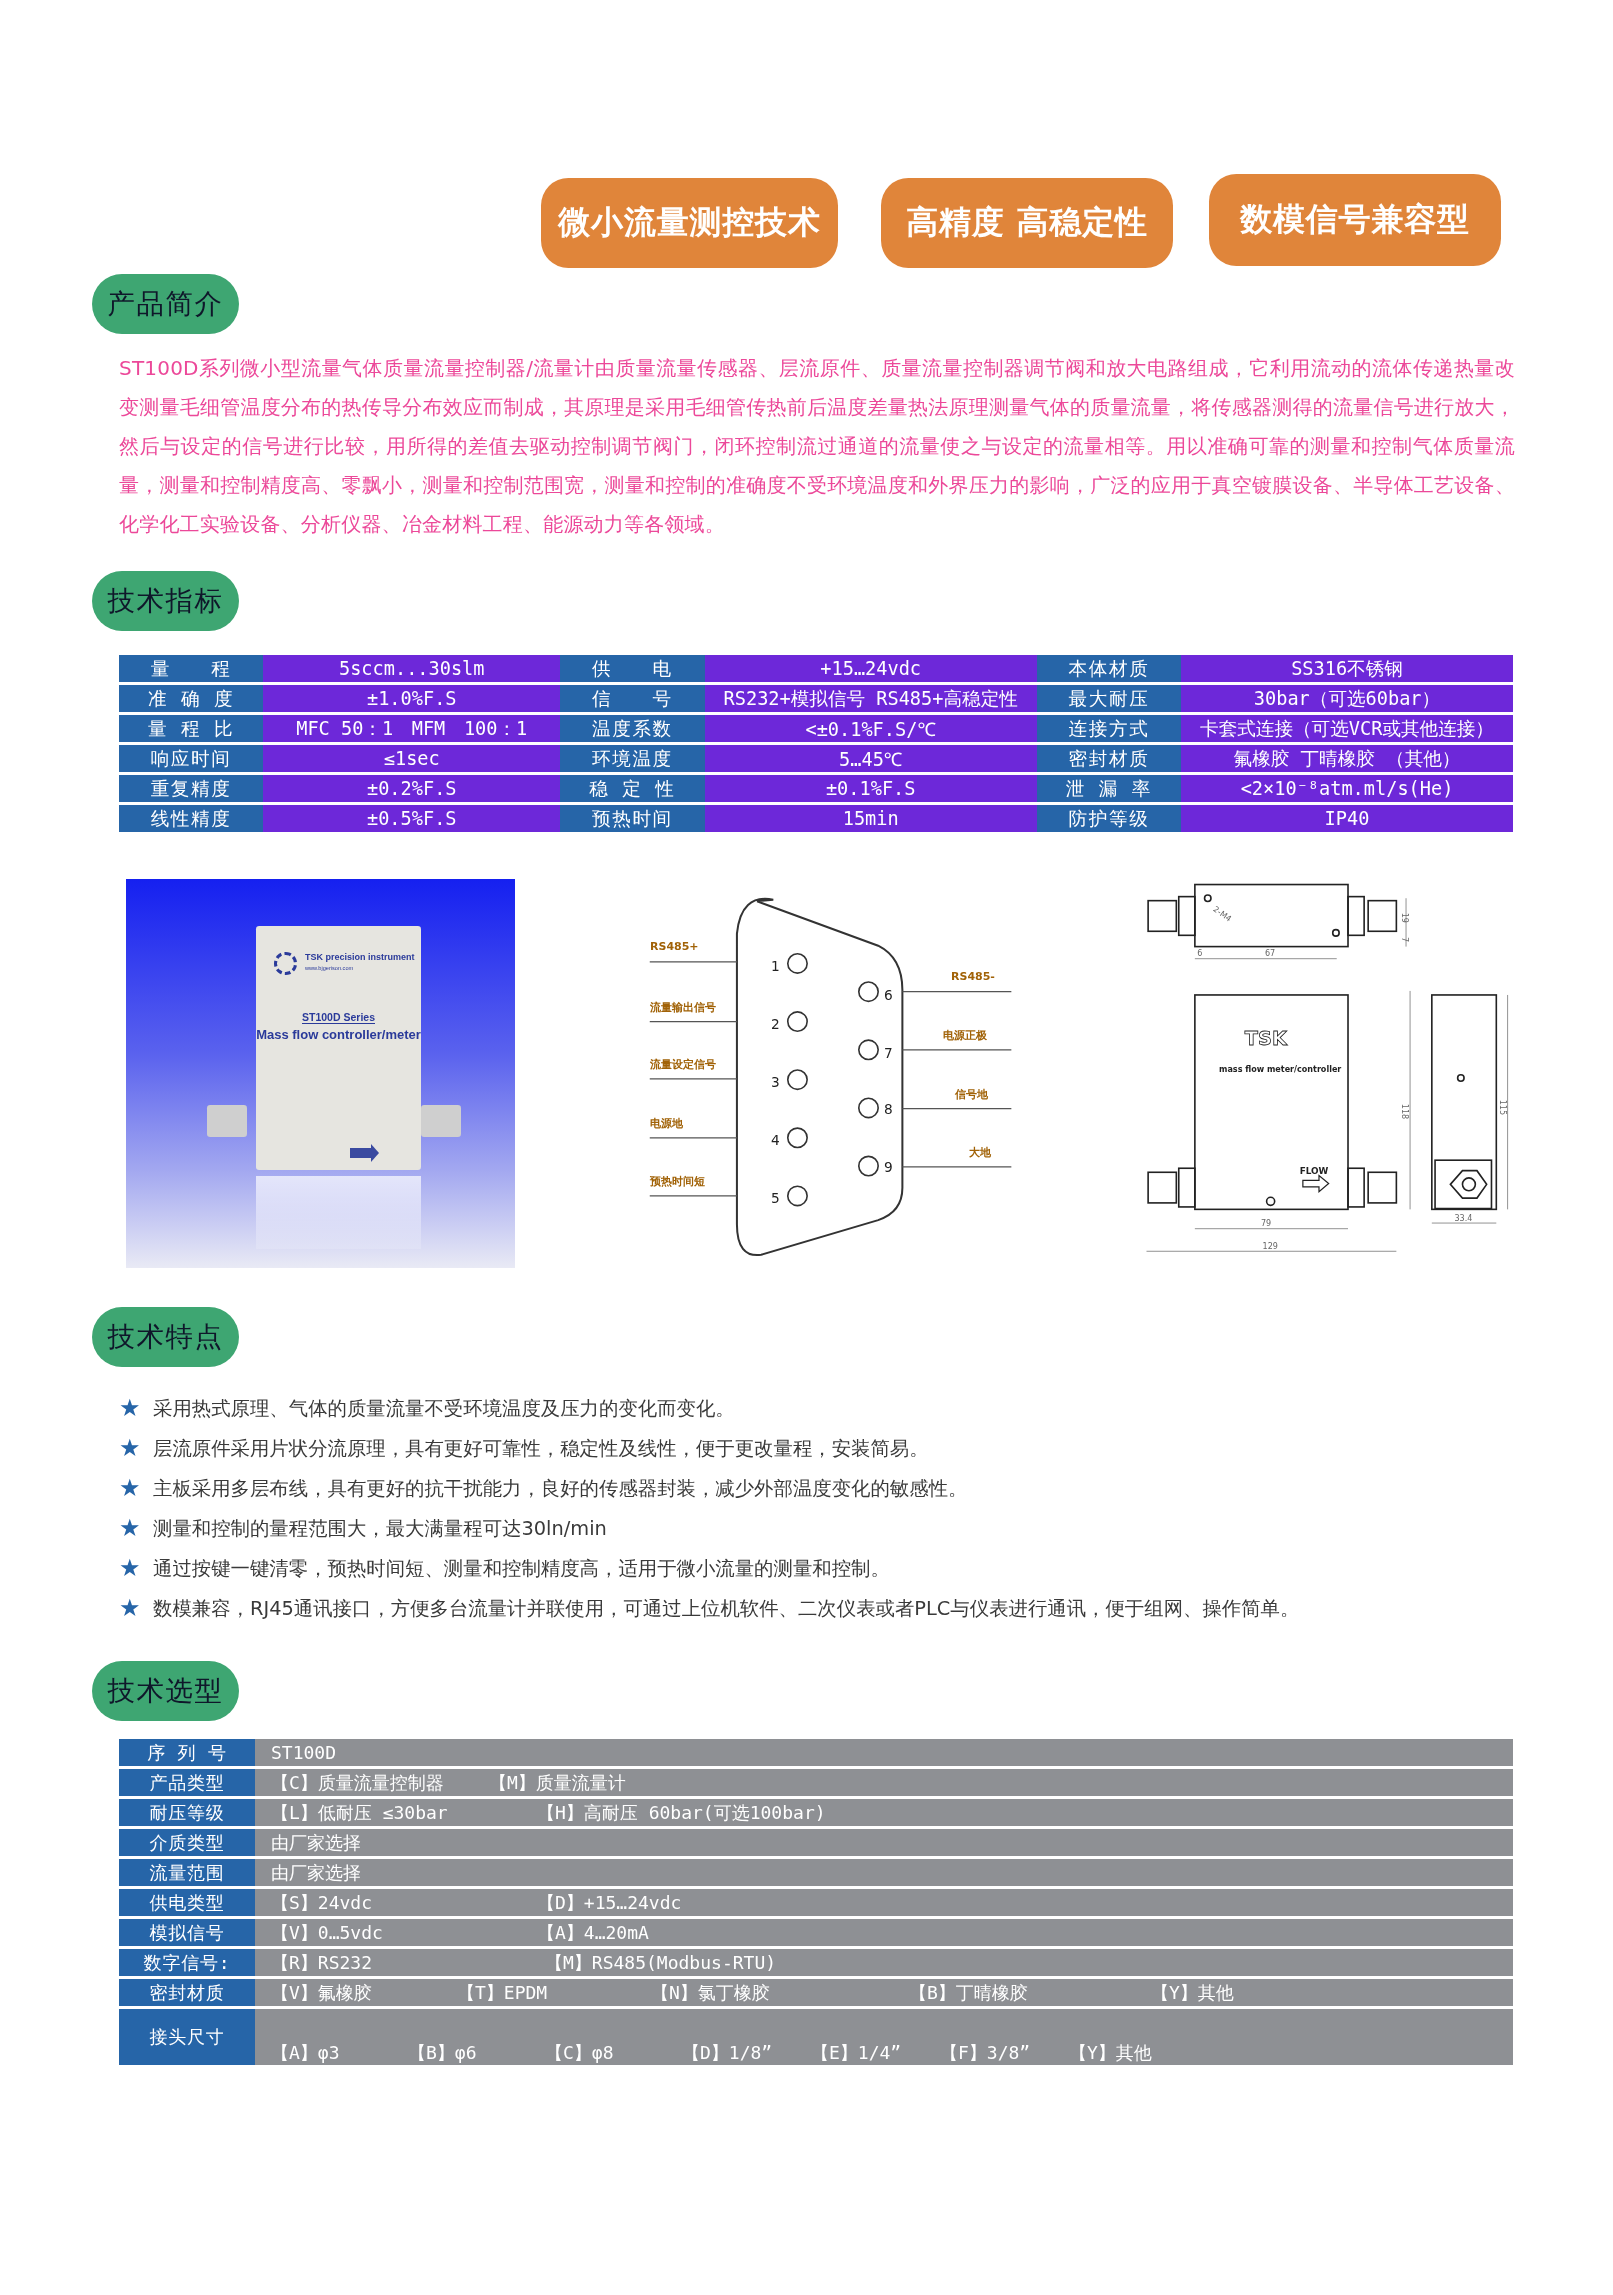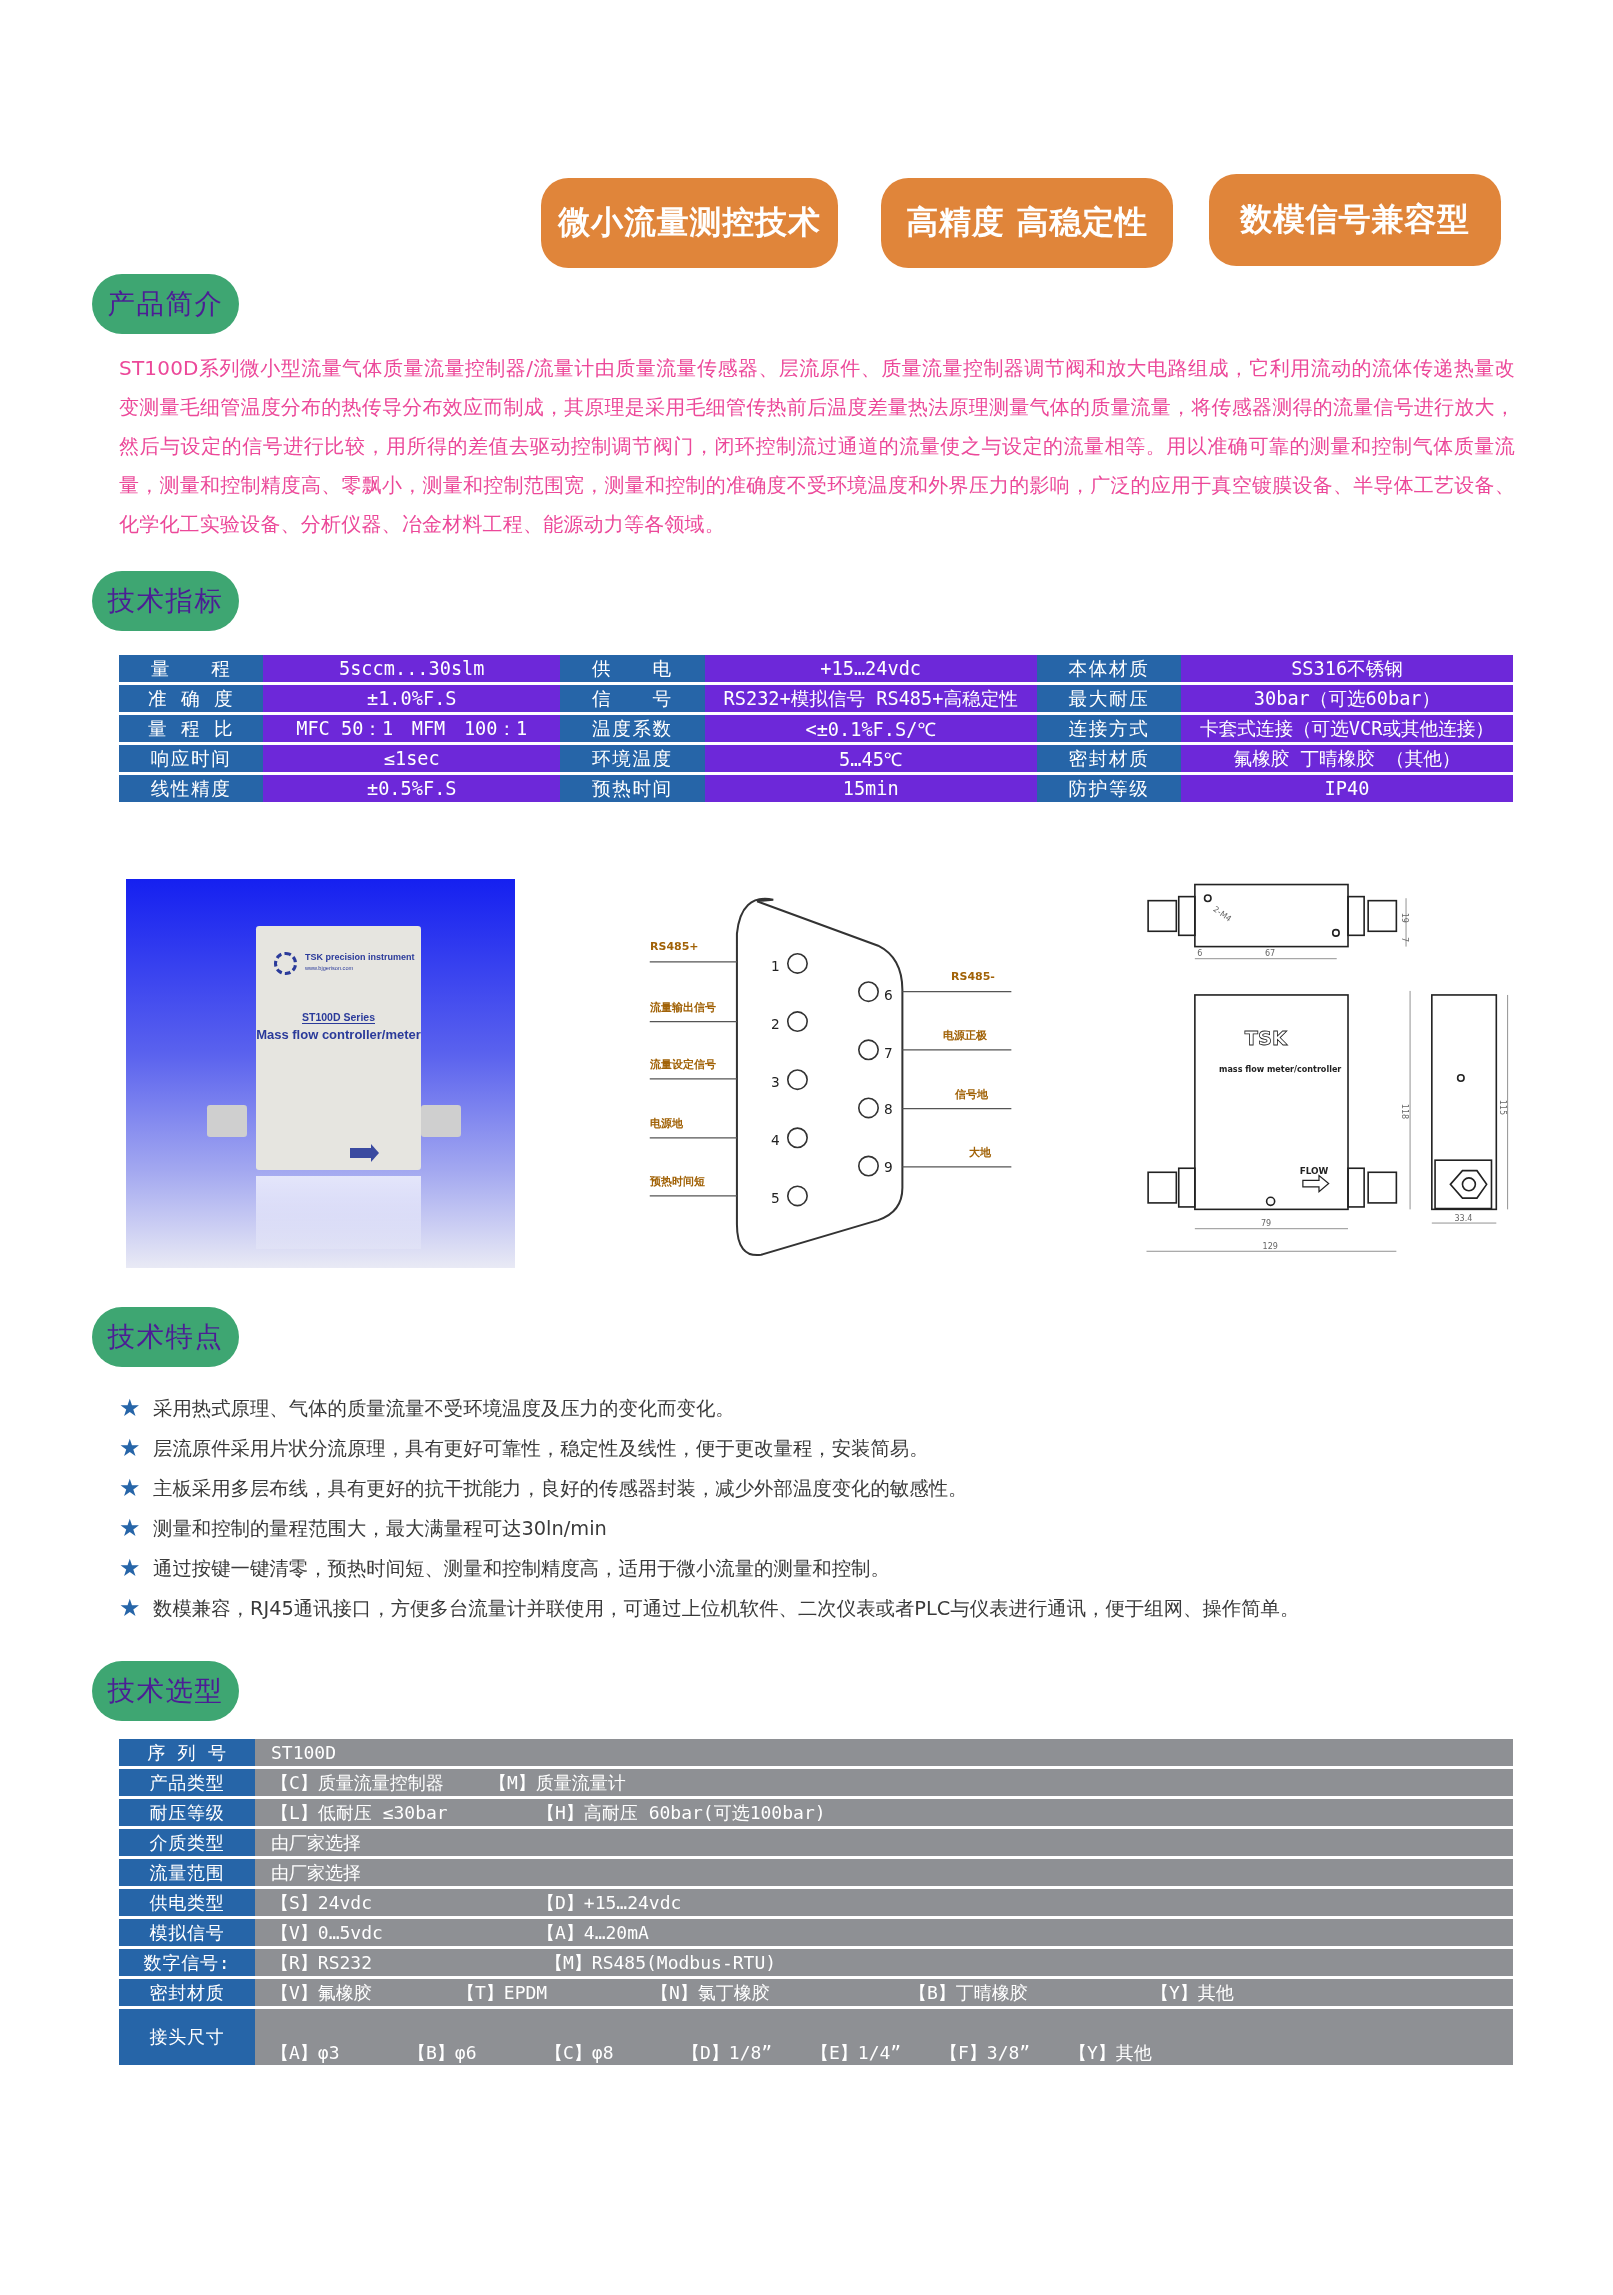--- a/index.html
+++ b/index.html
@@ -1,18 +1,18 @@
 <!DOCTYPE html>
 <html style="font-size:13px"><head>
 <meta charset="utf-8">
 <style>
 *{box-sizing:border-box;margin:0;padding:0}
 body{width:1614px;height:2295px;background:#fff;font-family:"DejaVu Sans","Liberation Sans",sans-serif;color:#333;position:relative;overflow:hidden}
 .pill{position:absolute;background:#e0853a;border-radius:27.4px;color:#fff;font-weight:bold;font-size:32px;display:flex;align-items:center;justify-content:center;letter-spacing:0.8px}
-.sec{position:absolute;left:92px;width:147px;height:60px;background:#3ea672;border-radius:30px;color:#4c1d95;font-size:27.4px;display:flex;align-items:center;justify-content:center;letter-spacing:1.6px}
+.sec{position:absolute;left:92px;width:147px;height:60px;background:#3ea672;border-radius:30px;color:#0f172a;font-size:27.4px;display:flex;align-items:center;justify-content:center;letter-spacing:1.6px}
 .intro{position:absolute;left:119px;top:349px;width:1396px;font-size:20px;line-height:39px;color:#ec4899;text-align:justify;letter-spacing:0.2px}
 table.spec{position:absolute;left:119px;top:652px;width:1394px;border-collapse:separate;border-spacing:0 3.2px;font-family:"DejaVu Sans Mono","Liberation Mono",monospace}
 table.spec td{height:27px;font-size:18.6px;color:#fff;text-align:center;white-space:nowrap;padding:0 1.6px}
 td.k{background:#2665a8;width:129px;letter-spacing:1.6px}
 td.v{background:#6d28d9}
 .fig{position:absolute;background:#fff}
 .prod{left:126px;top:879px;width:389px;height:389px;background:linear-gradient(#1520f0 0%,#5a62ee 45%,#a3a8f0 75%,#e9eaf5 100%)}
 .prod .body{position:absolute;left:130px;top:47px;width:165px;height:244px;background:#e6e5e0;border-radius:3.2px}
 .prod .refl{position:absolute;left:130px;top:297px;width:165px;height:73px;background:linear-gradient(rgba(255,255,255,.7),rgba(255,255,255,.15))}
 .prod .fit{position:absolute;top:226px;width:40px;height:32px;background:#cfcfcf;border-radius:3.2px}
@@ -77,20 +77,28 @@
       </tr>
       <tr>
         <td class="k">响应时间</td>
         <td class="v" style="width: 266px;">≤1sec</td>
         <td class="k">环境温度</td>
         <td class="v" style="width: 218px;">5…45℃</td>
         <td class="k">密封材质</td>
         <td class="v" style="width: 266px;">氟橡胶 丁晴橡胶 （其他）</td>
       </tr>
       <tr>
+        <td class="k">重复精度</td>
+        <td class="v" style="width: 266px;">±0.2%F.S</td>
+        <td class="k">稳 定 性</td>
+        <td class="v" style="width: 218px;">±0.1%F.S</td>
+        <td class="k">泄 漏 率</td>
+        <td class="v" style="width: 266px;">&lt;2×10⁻⁸atm.ml/s(He)</td>
+      </tr>
+      <tr>
         <td class="k">线性精度</td>
         <td class="v" style="width: 266px;">±0.5%F.S</td>
         <td class="k">预热时间</td>
         <td class="v" style="width: 218px;">15min</td>
         <td class="k">防护等级</td>
         <td class="v" style="width: 266px;">IP40</td>
       </tr>
     </tbody>
 </table>
 

